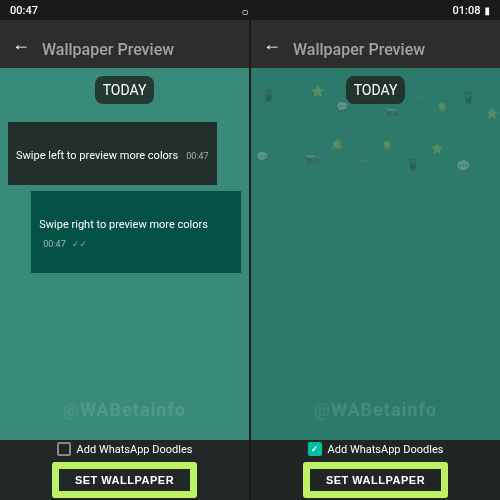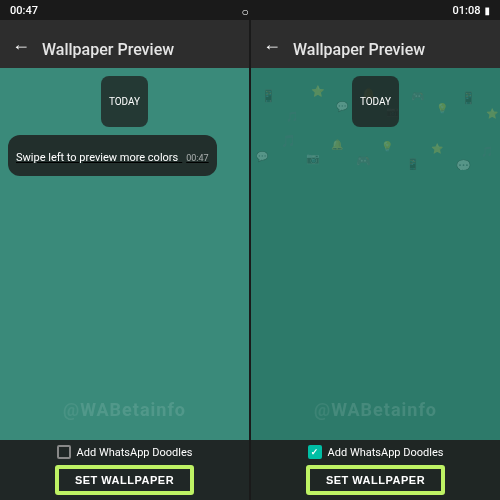--- a/index.html
+++ b/index.html
@@ -71,53 +71,52 @@
       flex-shrink: 0;
     }
 
     .back-arrow {
       color: #ffffff;
       font-size: 18px;
       cursor: pointer;
     }
 
     .toolbar-title {
-      color: #e5e5e5;
+      color: #a3a3a3;
       font-size: 16px;
       font-weight: 500;
       margin-top: 11px;
     }
 
     .chat-area {
       flex: 1;
       padding: 8px;
       display: flex;
       flex-direction: column;
       align-items: center;
       gap: 6px;
       position: relative;
       z-index: 1;
     }
 
     .date-badge {
       background: rgba(30, 30, 30, 0.75);
       color: #ffffff;
-      font-size: 10px;
-      padding: 20px 8px;
+      font-size: 14px;
+      padding: 6px 8px;
       border-radius: 8px;
       align-self: center;
-      margin-bottom: 2px;
+      margin-bottom: 12px;
     }
 
     .message-bubble {
-      border-radius: 12px;
-      padding: 11px 8px;
+      border-radius: 0;
+      padding: 22px 8px;
       max-width: 90%;
       position: relative;
-      text-decoration: underline;
     }
 
     .bubble-received {
       background: rgba(30, 30, 30, 0.85);
       align-self: flex-start;
     }
 
     .bubble-sent {
       background: #025144;
       align-self: flex-end;
@@ -186,21 +185,21 @@
       line-height: 1;
     }
 
     .checkbox-label {
       color: #ffffff;
       font-size: 11px;
     }
 
     .set-wallpaper-btn {
       background: transparent;
-      border: 4px solid #bef264;
+      border: 7px solid #bef264;
       color: #ffffff;
       font-size: 11px;
       font-weight: 600;
       padding: 5px 16px;
       border-radius: 3px;
       cursor: pointer;
       letter-spacing: 0.5px;
       text-transform: uppercase;
     }
 
@@ -266,20 +265,25 @@
     </div>
 
     <div class="chat-area">
       <div class="date-badge">TODAY</div>
 
       <div class="message-bubble bubble-received">
         <span class="bubble-text">Swipe left to preview more colors</span>
         <span class="bubble-meta">00:47</span>
       </div>
 
+      <div class="message-bubble bubble-sent">
+        <span class="bubble-text">Swipe right to preview more colors</span>
+        <span class="bubble-meta">00:47</span>
+        <span class="bubble-tick">✓✓</span>
+      </div>
     </div>
 
     <div class="watermark">
       <span>@</span>WABetainfo
     </div>
 
     <div class="bottom-bar">
       <div class="checkbox-row">
         <div class="checkbox"></div>
         <span class="checkbox-label">Add WhatsApp Doodles</span>

